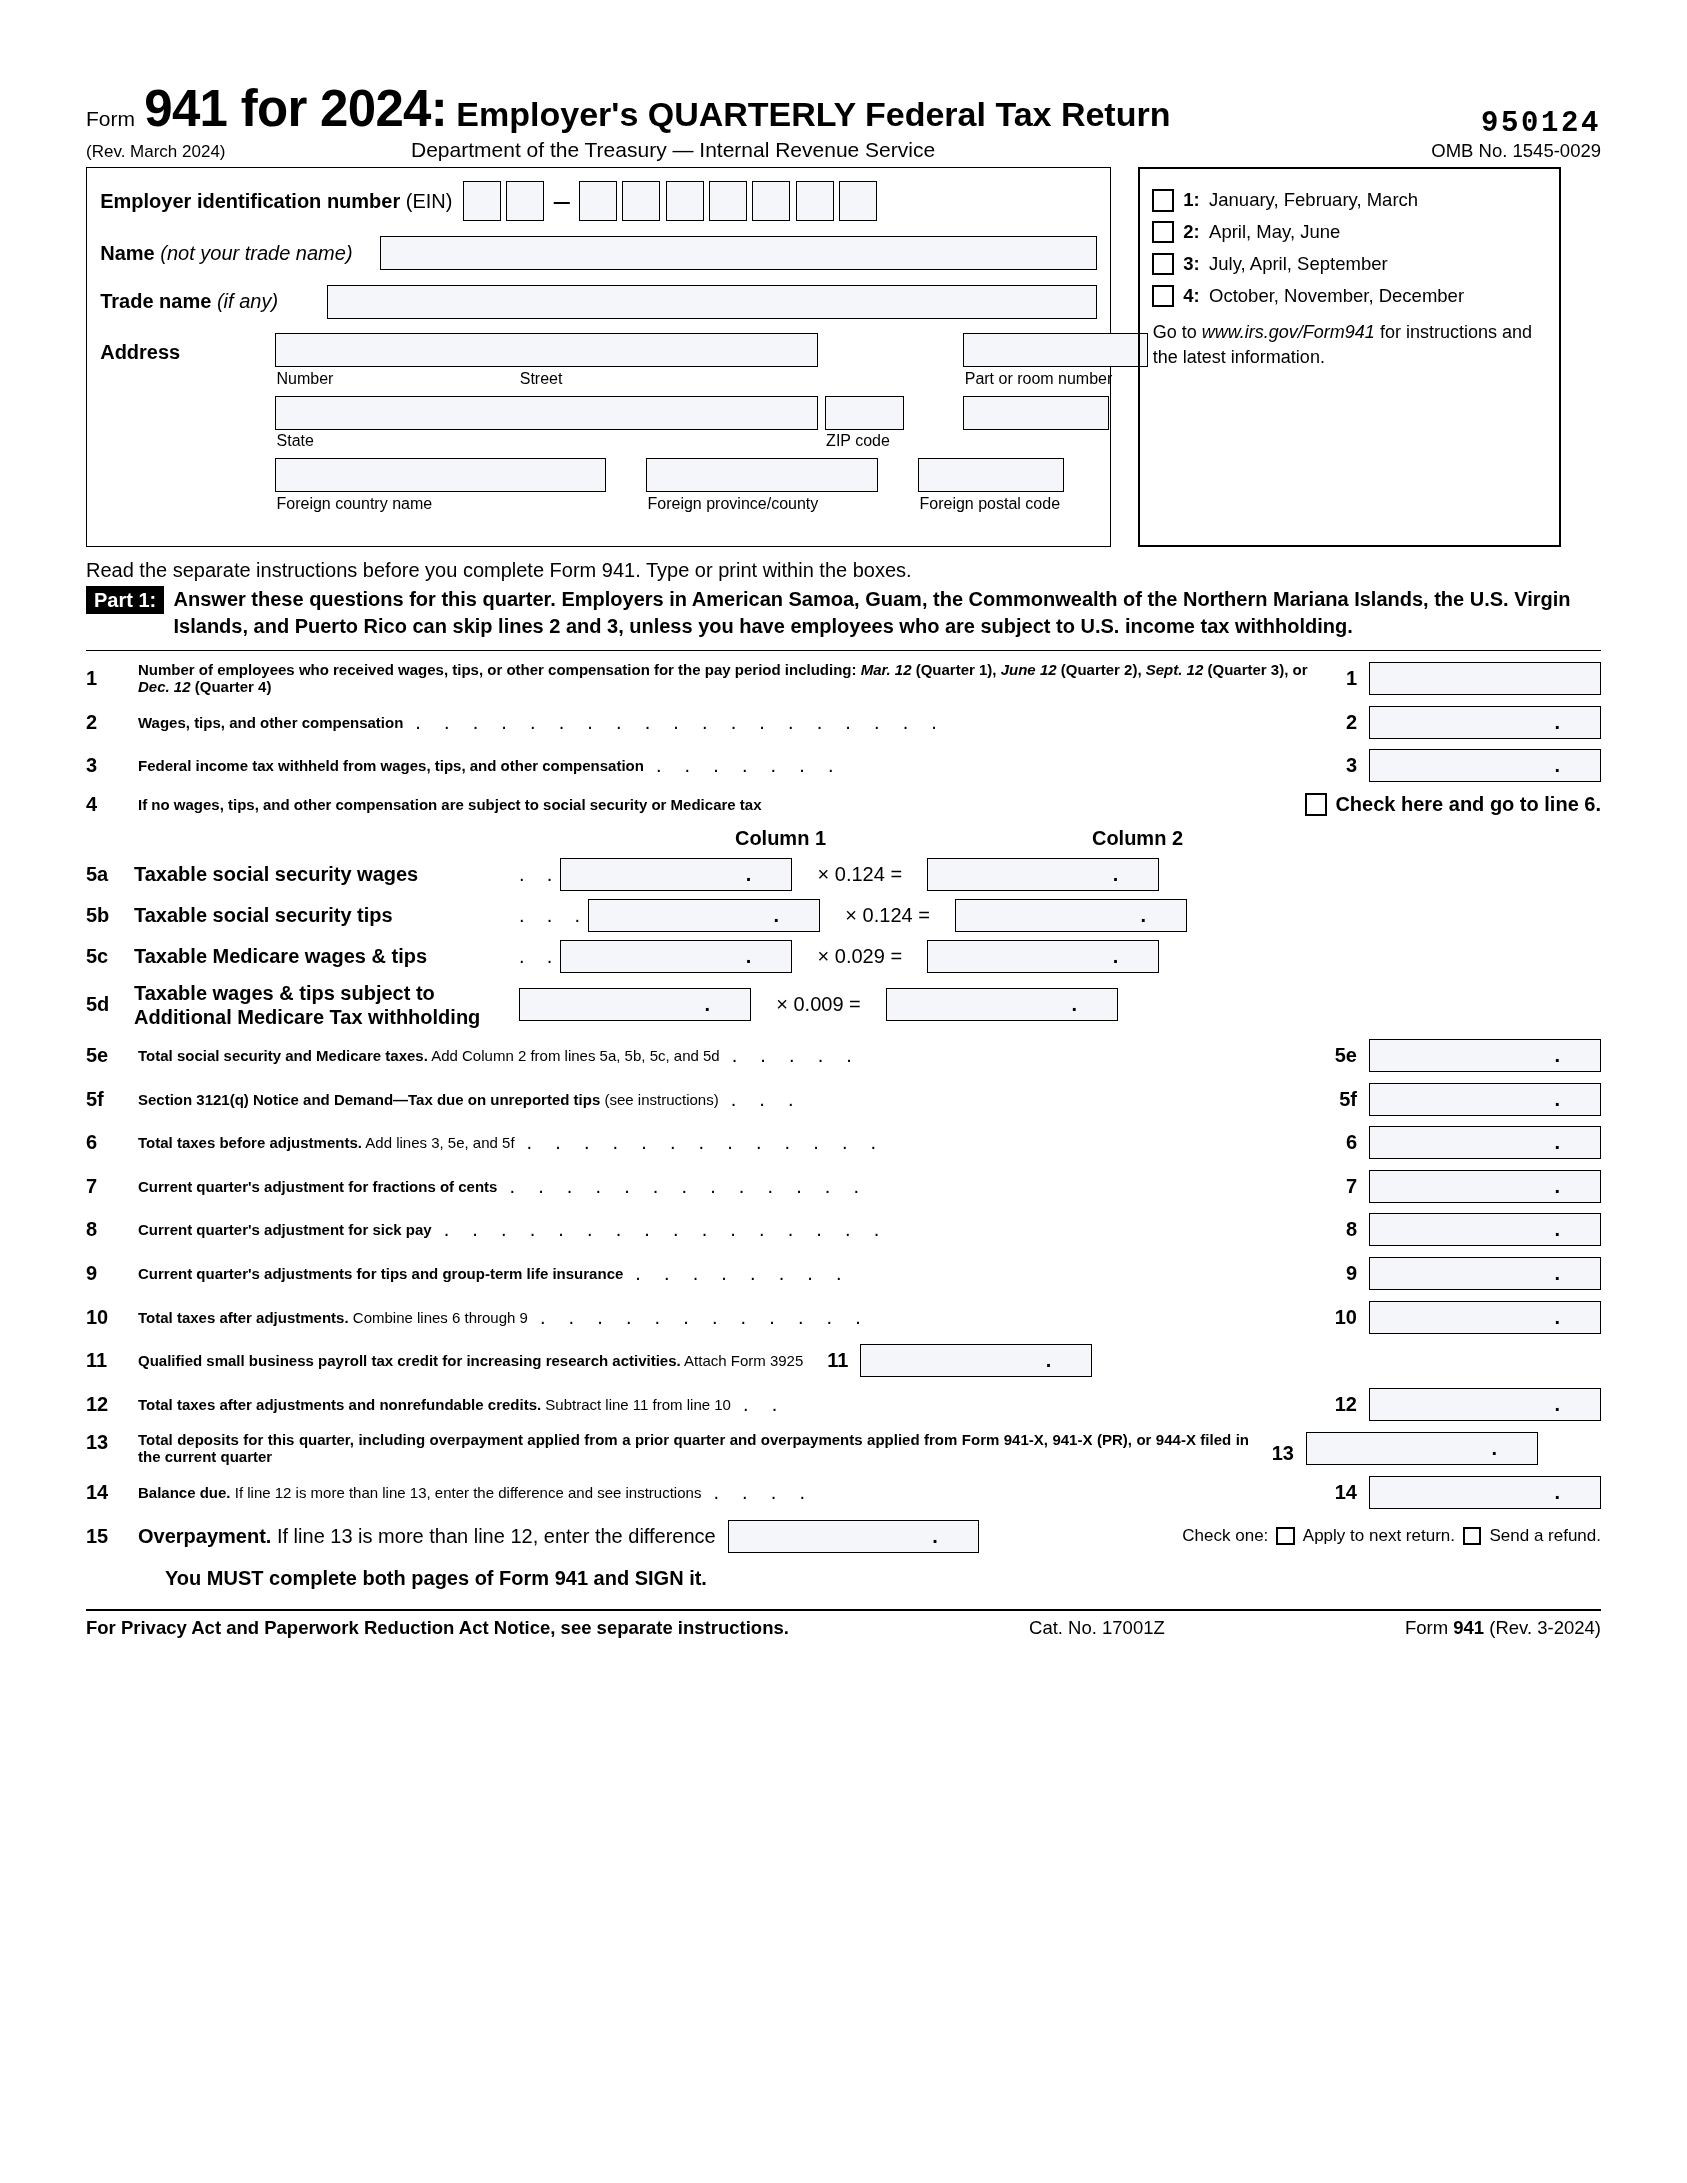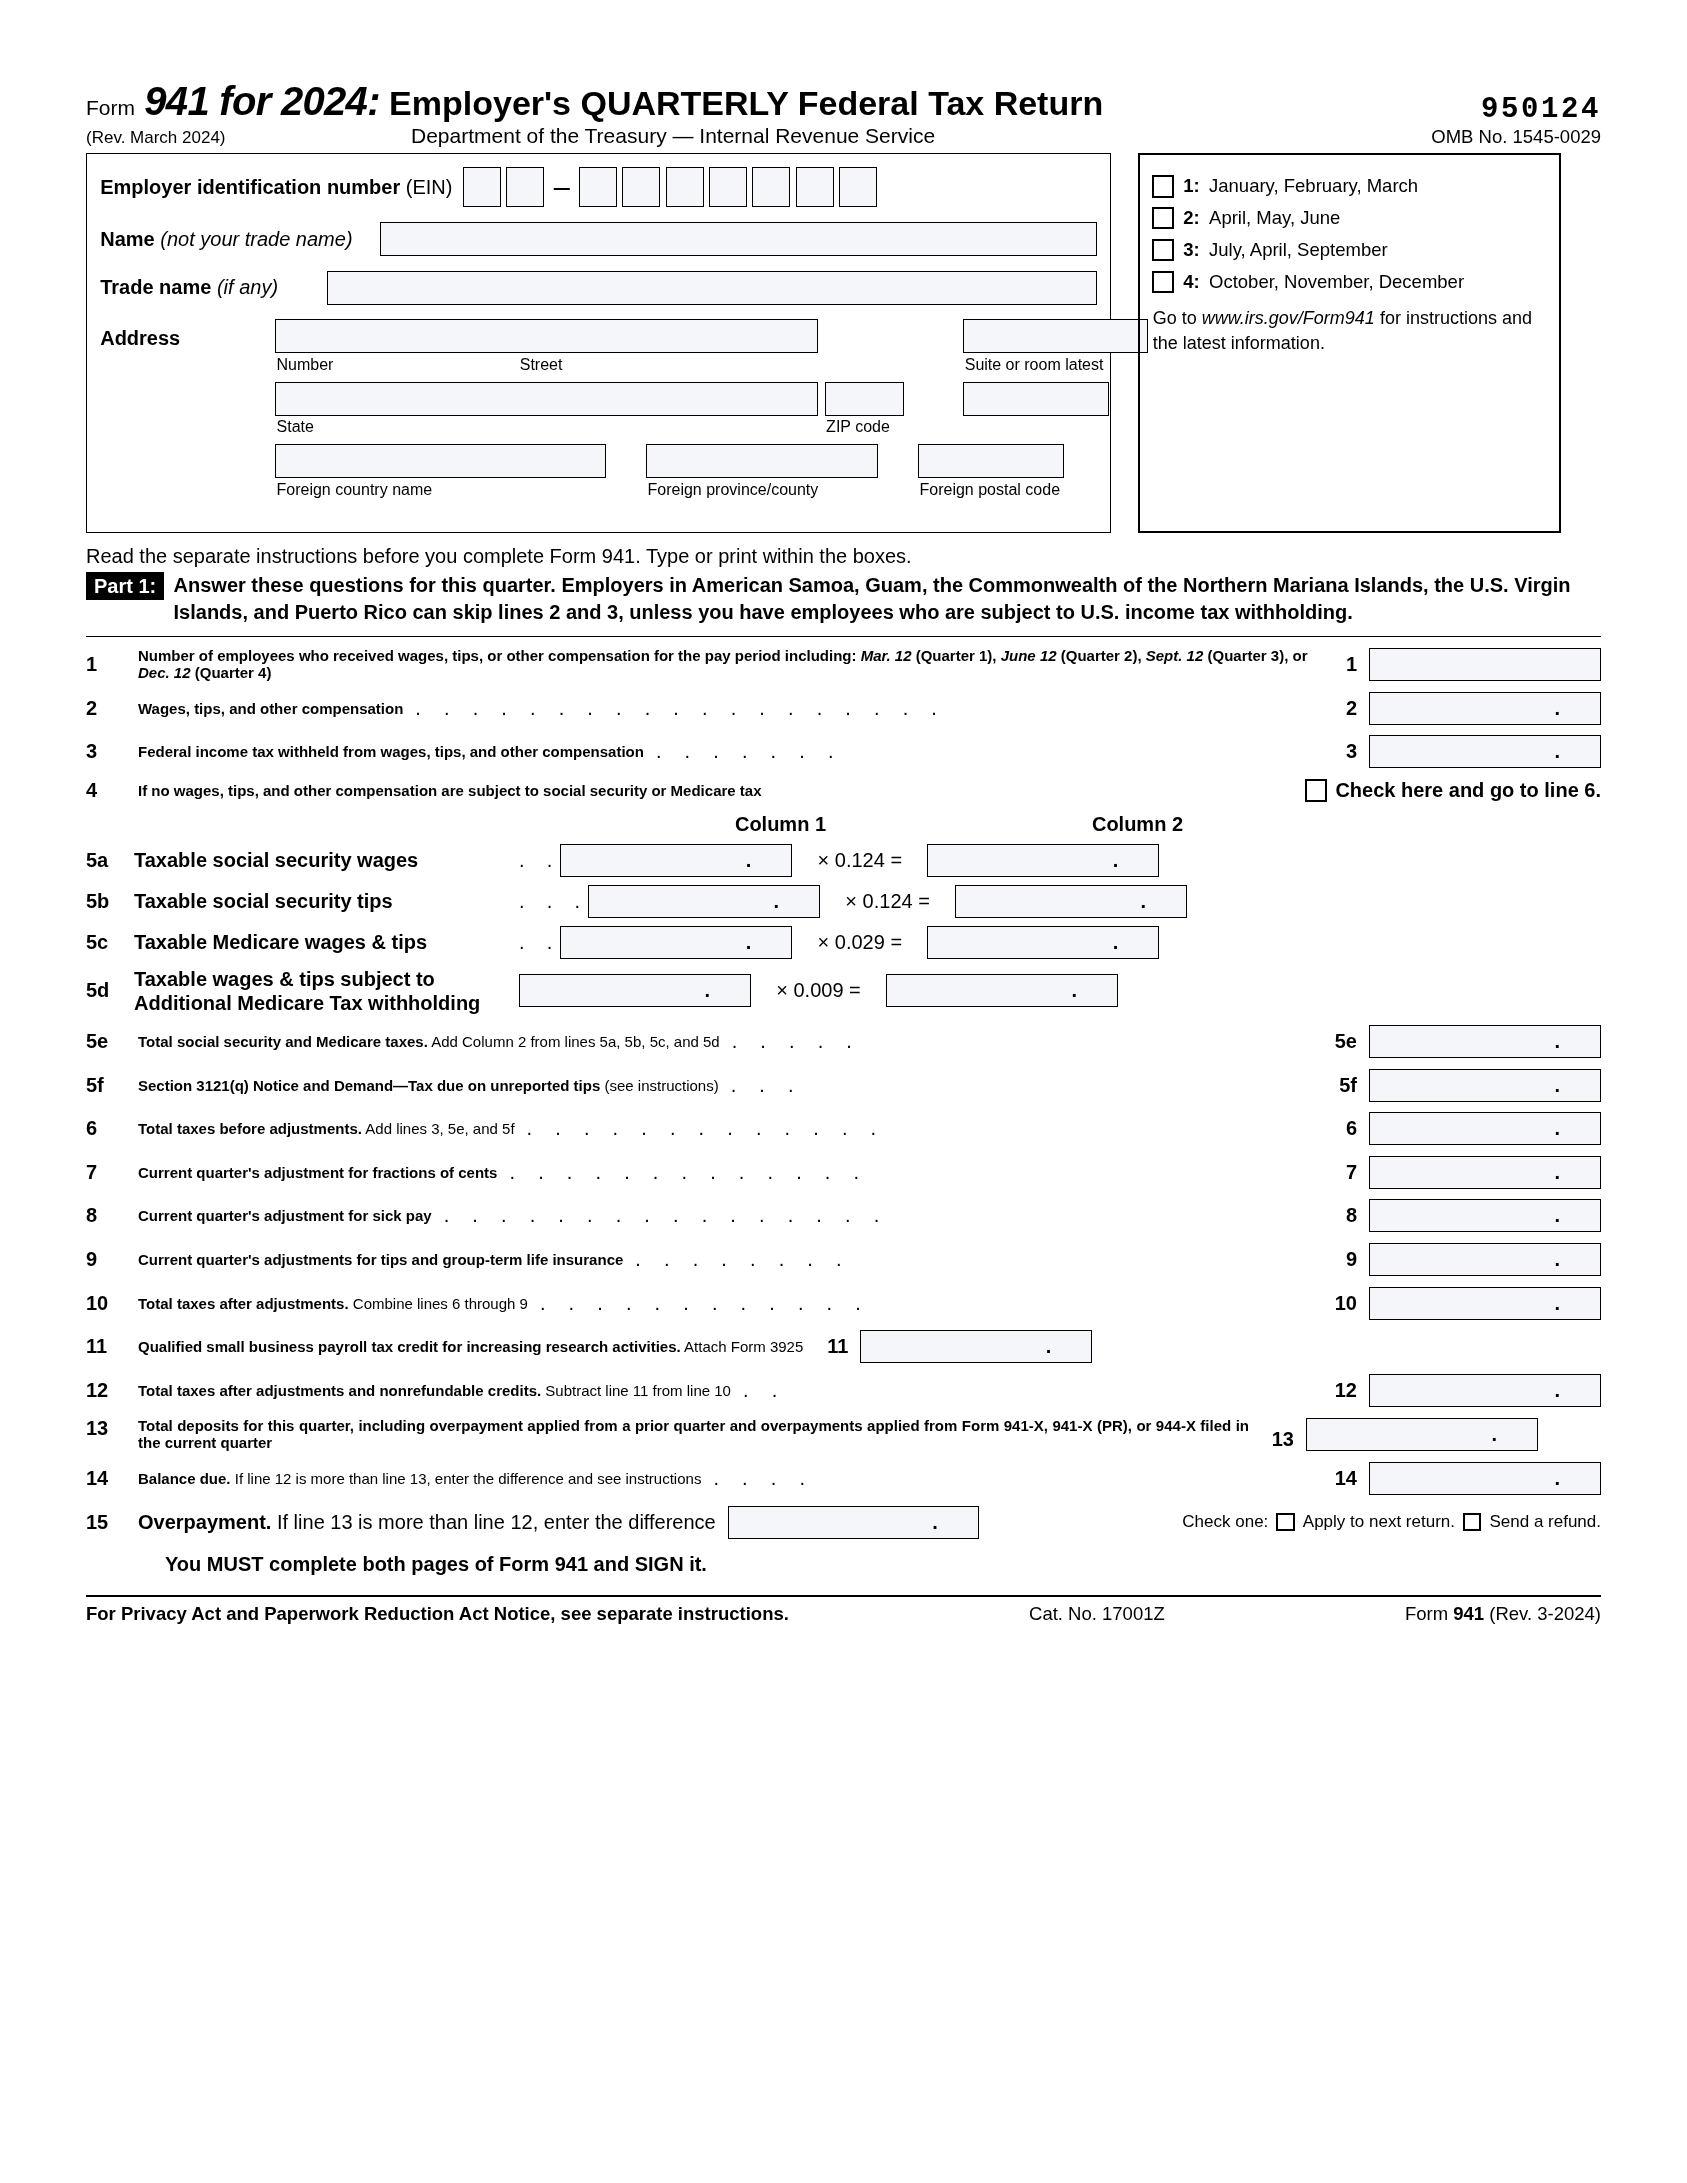--- a/index.html
+++ b/index.html
@@ -8,21 +8,21 @@
     font-family: Arial, Helvetica, sans-serif;
     background: #fff;
     color: #000;
     font-size: 20px;
     width: 1687px;
   }
   .page { padding: 79px 86px; }
   .header { display: flex; align-items: flex-end; justify-content: space-between; }
   .header-left { display: flex; align-items: baseline; gap: 9.3px; }
   .form-word { font-size: 21px; }
-  .form-num { font-size: 40px; font-weight: 900; letter-spacing: -0.7px; font-style: italic; }
+  .form-num { font-size: 51px; font-weight: 900; letter-spacing: -0.7px; }
   .title-main { font-size: 34px; font-weight: 700; }
   .deptline { font-size: 21px; text-align: center; }
   .header-right { text-align: right; }
   .code-num { font-family: "Courier New", monospace; font-size: 29px; letter-spacing: 2.6px; font-weight: 700; }
   .omb { font-size: 18.5px; }
   .rev { font-size: 17px; }
   .top-section { display: flex; gap: 26.5px; margin-top: 5.3px; }
   .employer-box { border: 1.3px solid #000; padding: 13.2px 13.2px 10.6px 13.2px; width: 1025px; }
   .ein-row { display: flex; align-items: center; gap: 10.6px; margin-bottom: 14.6px; }
   .ein-label { font-weight: 700; font-size: 20px; }
@@ -134,21 +134,21 @@
             <div class="addr-cell">
                 <div class="text-input"></div>
               </div>
           </div>
           <div class="addr-grid">
             <div style="display:flex;gap:185px">
                 <span class="addr-sub">Number</span>
                 <span class="addr-sub">Street</span>
               </div>
             <div></div>
-            <div class="addr-sub">Suite or room latest</div>
+            <div class="addr-sub">Part or room number</div>
           </div>
           <div class="addr-grid">
             <div class="addr-cell">
                 <div class="text-input"></div>
               </div>
             <div class="addr-cell">
                 <div class="text-input" style="width:79px"></div>
               </div>
             <div class="addr-cell">
                 <div class="text-input" style="width:146px"></div>

